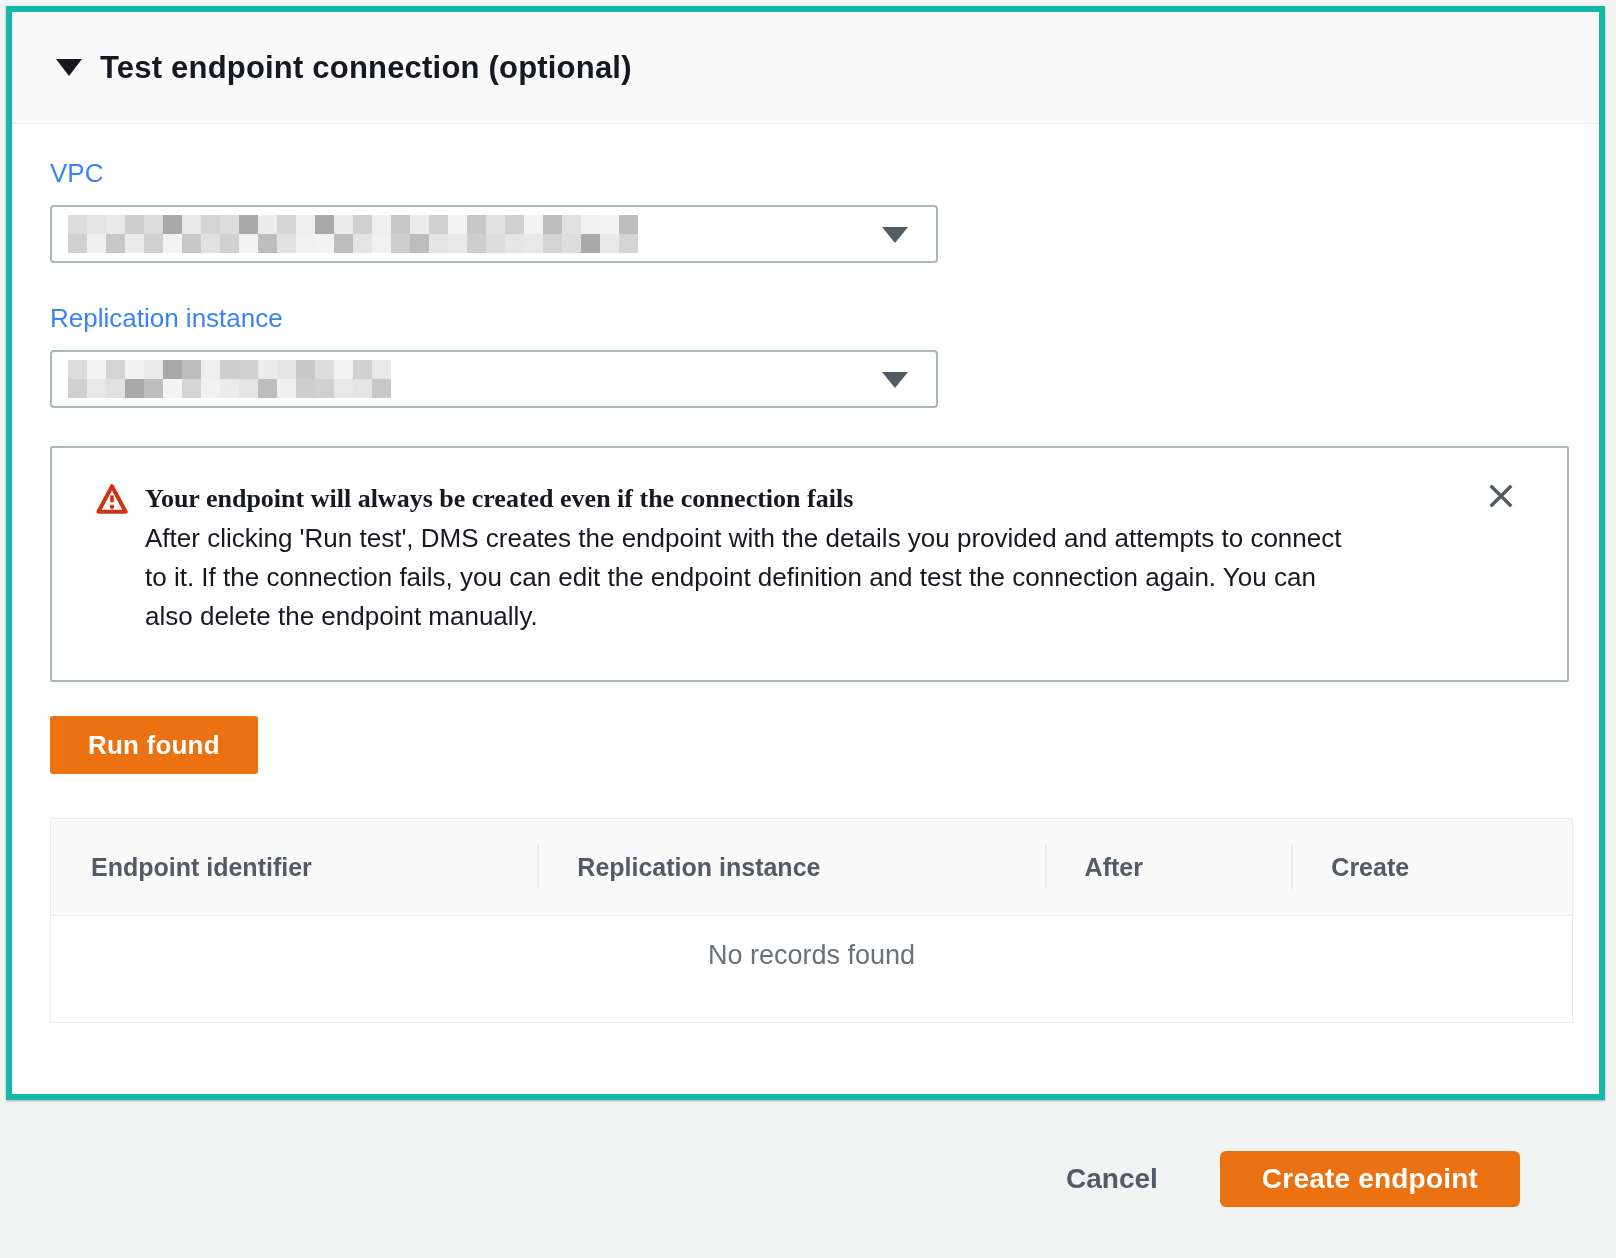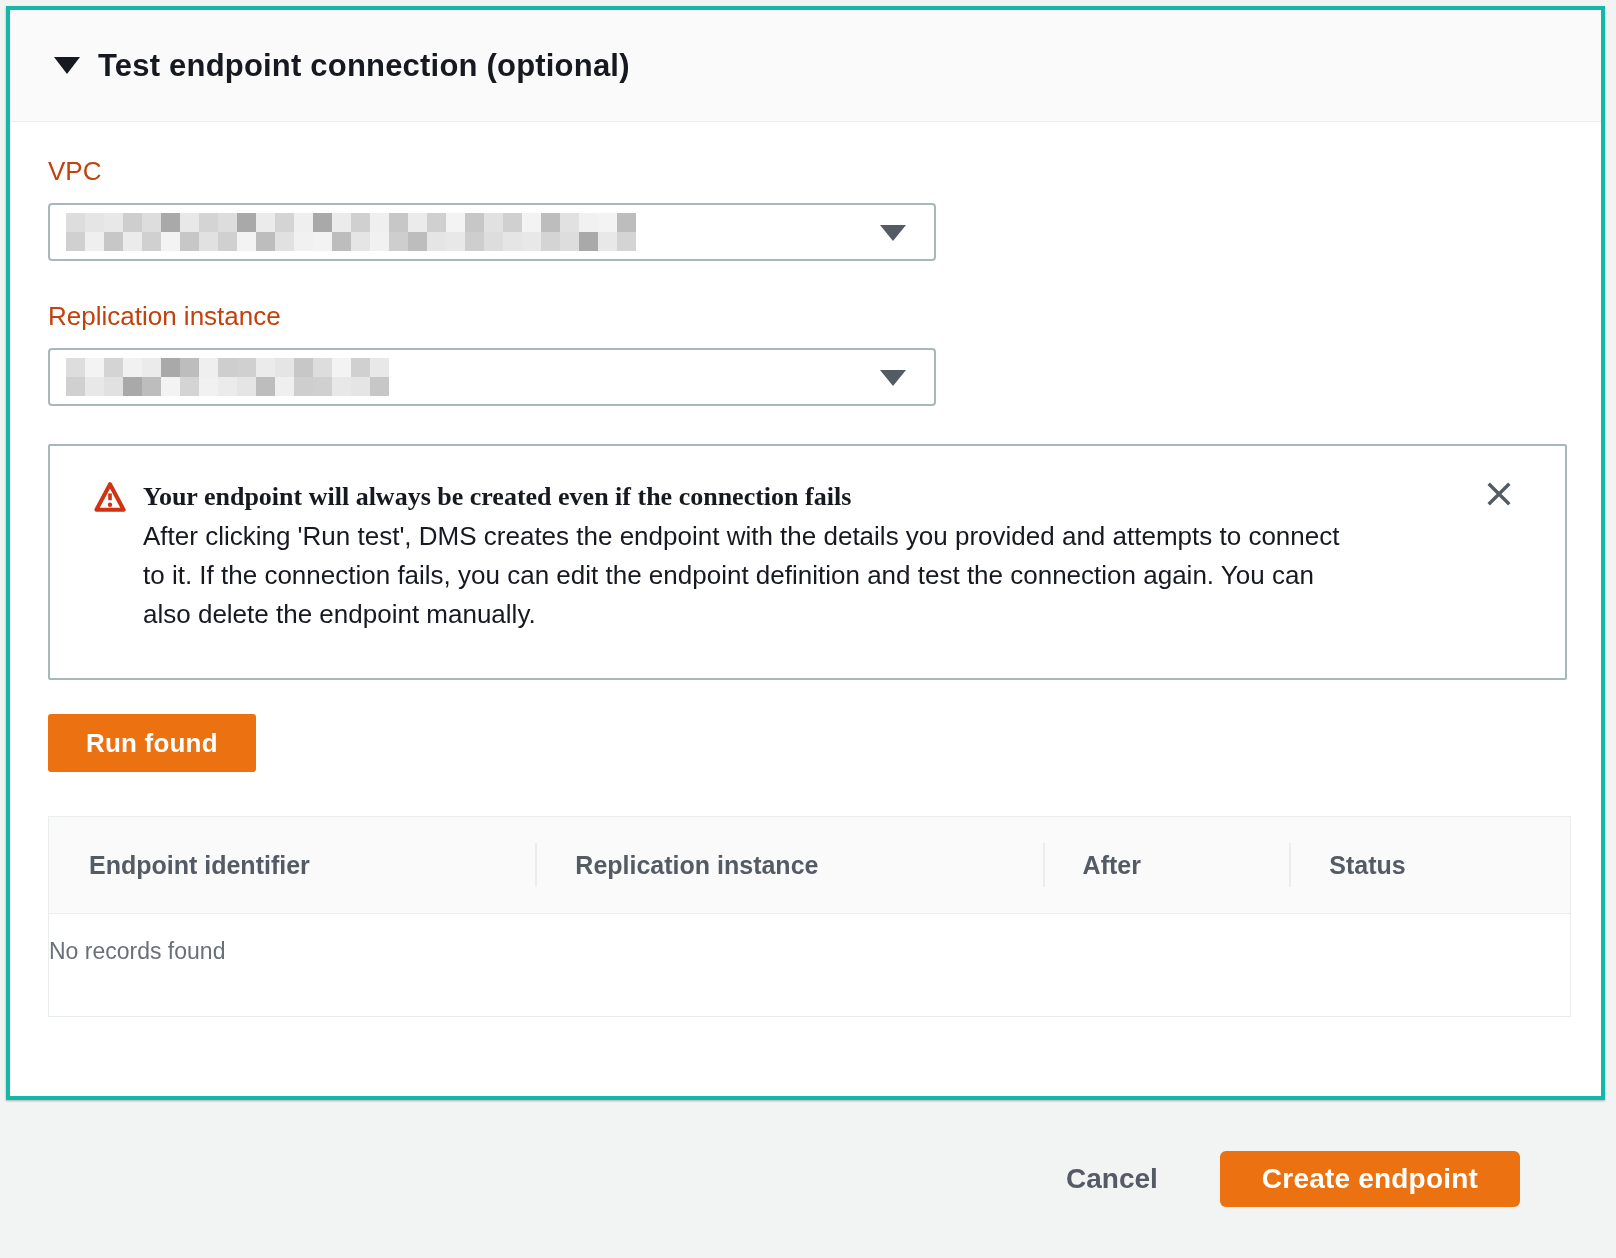--- a/index.html
+++ b/index.html
@@ -8,37 +8,37 @@
     font-family:"Liberation Sans", sans-serif;
     background:#f2f3f3;
     color:#16191f;
     position:relative;
   }
 
   
   .panel {
     position:absolute; left:6px; top:6px; width:1599px; height:1094px;
     background:#ffffff;
-    border:4px solid #14b8a6;
+    border:6px solid #14b8a6;
     box-shadow:0 1px 2px rgba(0,28,36,.3);
   }
   .panel-header {
     height:112px; background:#fafafa; border-bottom:1px solid #eaeded;
     display:flex; align-items:center; padding-left:44px; cursor:pointer;
   }
   .caret-down {
     width:0; height:0; border-left:13px solid transparent; border-right:13px solid transparent;
     border-top:17px solid #16191f; margin-right:18px; flex:0 0 auto;
   }
   .panel-title { font-size:31px; font-weight:bold; color:#16191f; letter-spacing:.2px; }
 
   .panel-body { padding:34px 43px 0 38px; }
 
   
-  .field-label { font-size:26px; color:#c2410c; margin-bottom:16px; }
+  .field-label { font-size:26px; color:#3b82f6; margin-bottom:16px; }
   .field-desc  { font-size:24px; color:#687078; margin:-6px 0 14px 0; }
   .select {
     width:888px; height:58px; background:#fff;
     border:2px solid #aab7b8; border-radius:4px;
     display:flex; align-items:center; position:relative;
     padding:0 70px 0 16px; cursor:pointer;
   }
   .select-caret {
     position:absolute; right:28px; top:50%; margin-top:-7px;
     width:0; height:0; border-left:13px solid transparent; border-right:13px solid transparent;
@@ -84,21 +84,21 @@
   .results-table { margin-top:44px; width:1523px; border:1px solid #eaeded; background:#fff; }
   .thead { display:flex; background:#fafafa; border-bottom:1px solid #eaeded; height:97px; align-items:center; }
   .th {
     font-size:25px; font-weight:bold; color:#545b64; padding:0 40px;
     position:relative; height:100%; display:flex; align-items:center;
   }
   .th + .th::before {
     content:""; position:absolute; left:0; top:26px; bottom:26px; width:2px; background:#eaeded;
   }
   .th.c1 { width:487px; } .th.c2 { width:508px; } .th.c3 { width:247px; } .th.c4 { width:281px; }
-  .tbody-empty { padding:24px 0 51px 0; font-size:23px; color:#687078; }
+  .tbody-empty { padding:24px 0 51px 0; text-align:center; font-size:27px; color:#687078; }
 
   
   .footer {
     position:absolute; left:0; top:1100px; width:1616px; height:158px;
     display:flex; align-items:center; justify-content:flex-end; padding-right:96px;
   }
   .footer .btn-link { margin-right:62px; }
   .btn-create { height:56px; font-size:28px; padding:0 42px; border-radius:6px; }
 </style>
 </head>
@@ -242,21 +242,21 @@
       </button>
     </div>
 
     <button class="btn-primary run-test">Run found</button>
 
     <div class="results-table">
       <div class="thead">
         <div class="th c1">Endpoint identifier</div>
         <div class="th c2">Replication instance</div>
         <div class="th c3">After</div>
-        <div class="th c4">Status</div>
+        <div class="th c4">Create</div>
       </div>
       <div class="tbody-empty">No records found</div>
     </div>
 
   </div>
 </div>
 
 <div class="footer">
   <button class="btn-link">Cancel</button>
   <button class="btn-primary btn-create">Create endpoint</button>

